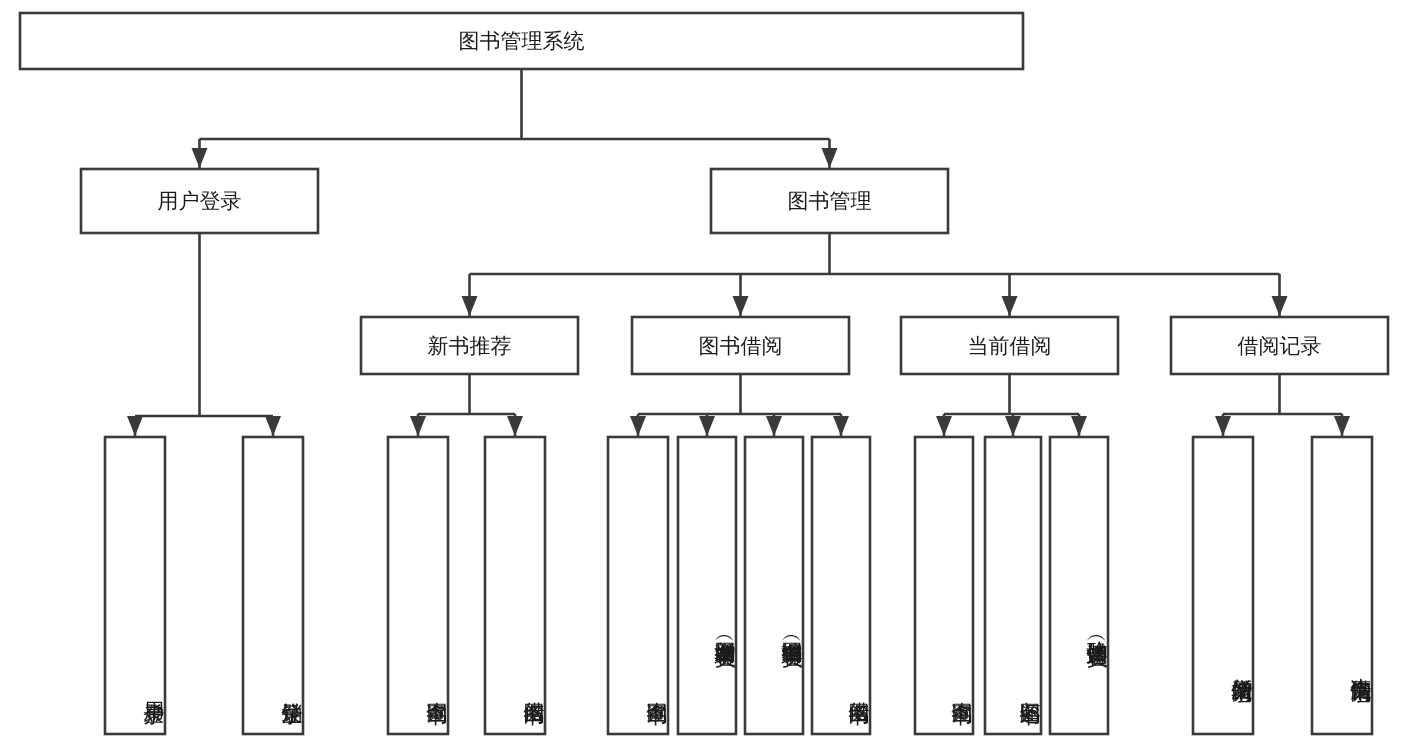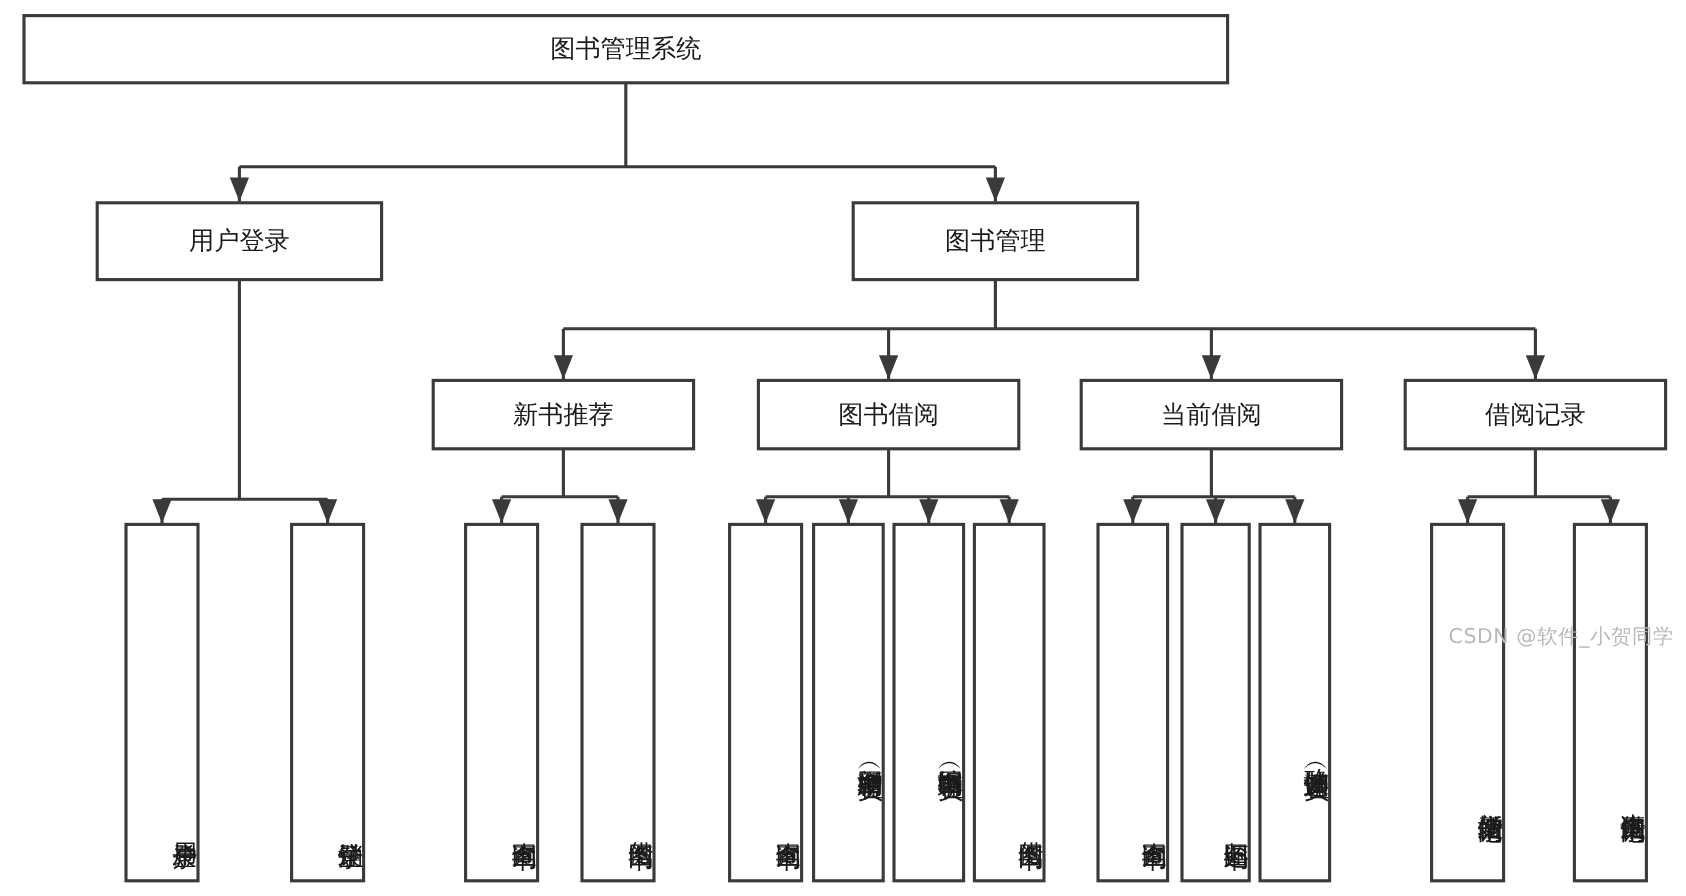--- a/index.html
+++ b/index.html
@@ -179,14 +179,13 @@
       <div class="vlabel" style="left: 678px; width: 58px; top: 437px; height: 297px; padding-top: 42.75px;">新增图书（管理员）</div>
       <div class="vlabel" style="left: 745px; width: 58px; top: 437px; height: 297px; padding-top: 42.75px;">编辑图书（管理员）</div>
       <div class="vlabel" style="left: 812px; width: 58px; top: 437px; height: 297px; padding-top: 101.5px;">借阅图书</div>
       <div class="vlabel" style="left: 915px; width: 58px; top: 437px; height: 297px; padding-top: 101.5px;">查询图书</div>
       <div class="vlabel" style="left: 985px; width: 56px; top: 437px; height: 297px; padding-top: 101.5px;">归还图书</div>
       <div class="vlabel" style="left: 1050px; width: 58px; top: 437px; height: 297px; padding-top: 42.75px;">确认归还（管理员）</div>
       <div class="vlabel" style="left: 1193px; width: 60px; top: 437px; height: 297px; padding-top: 78px;">新增借阅记录</div>
       <div class="vlabel" style="left: 1312px; width: 60px; top: 437px; height: 297px; padding-top: 78px;">查询借阅记录</div>
     </div>
 
-  <div class="watermark">CSDN @软件_小贺同学</div>
 </div>
 
 </body></html>

